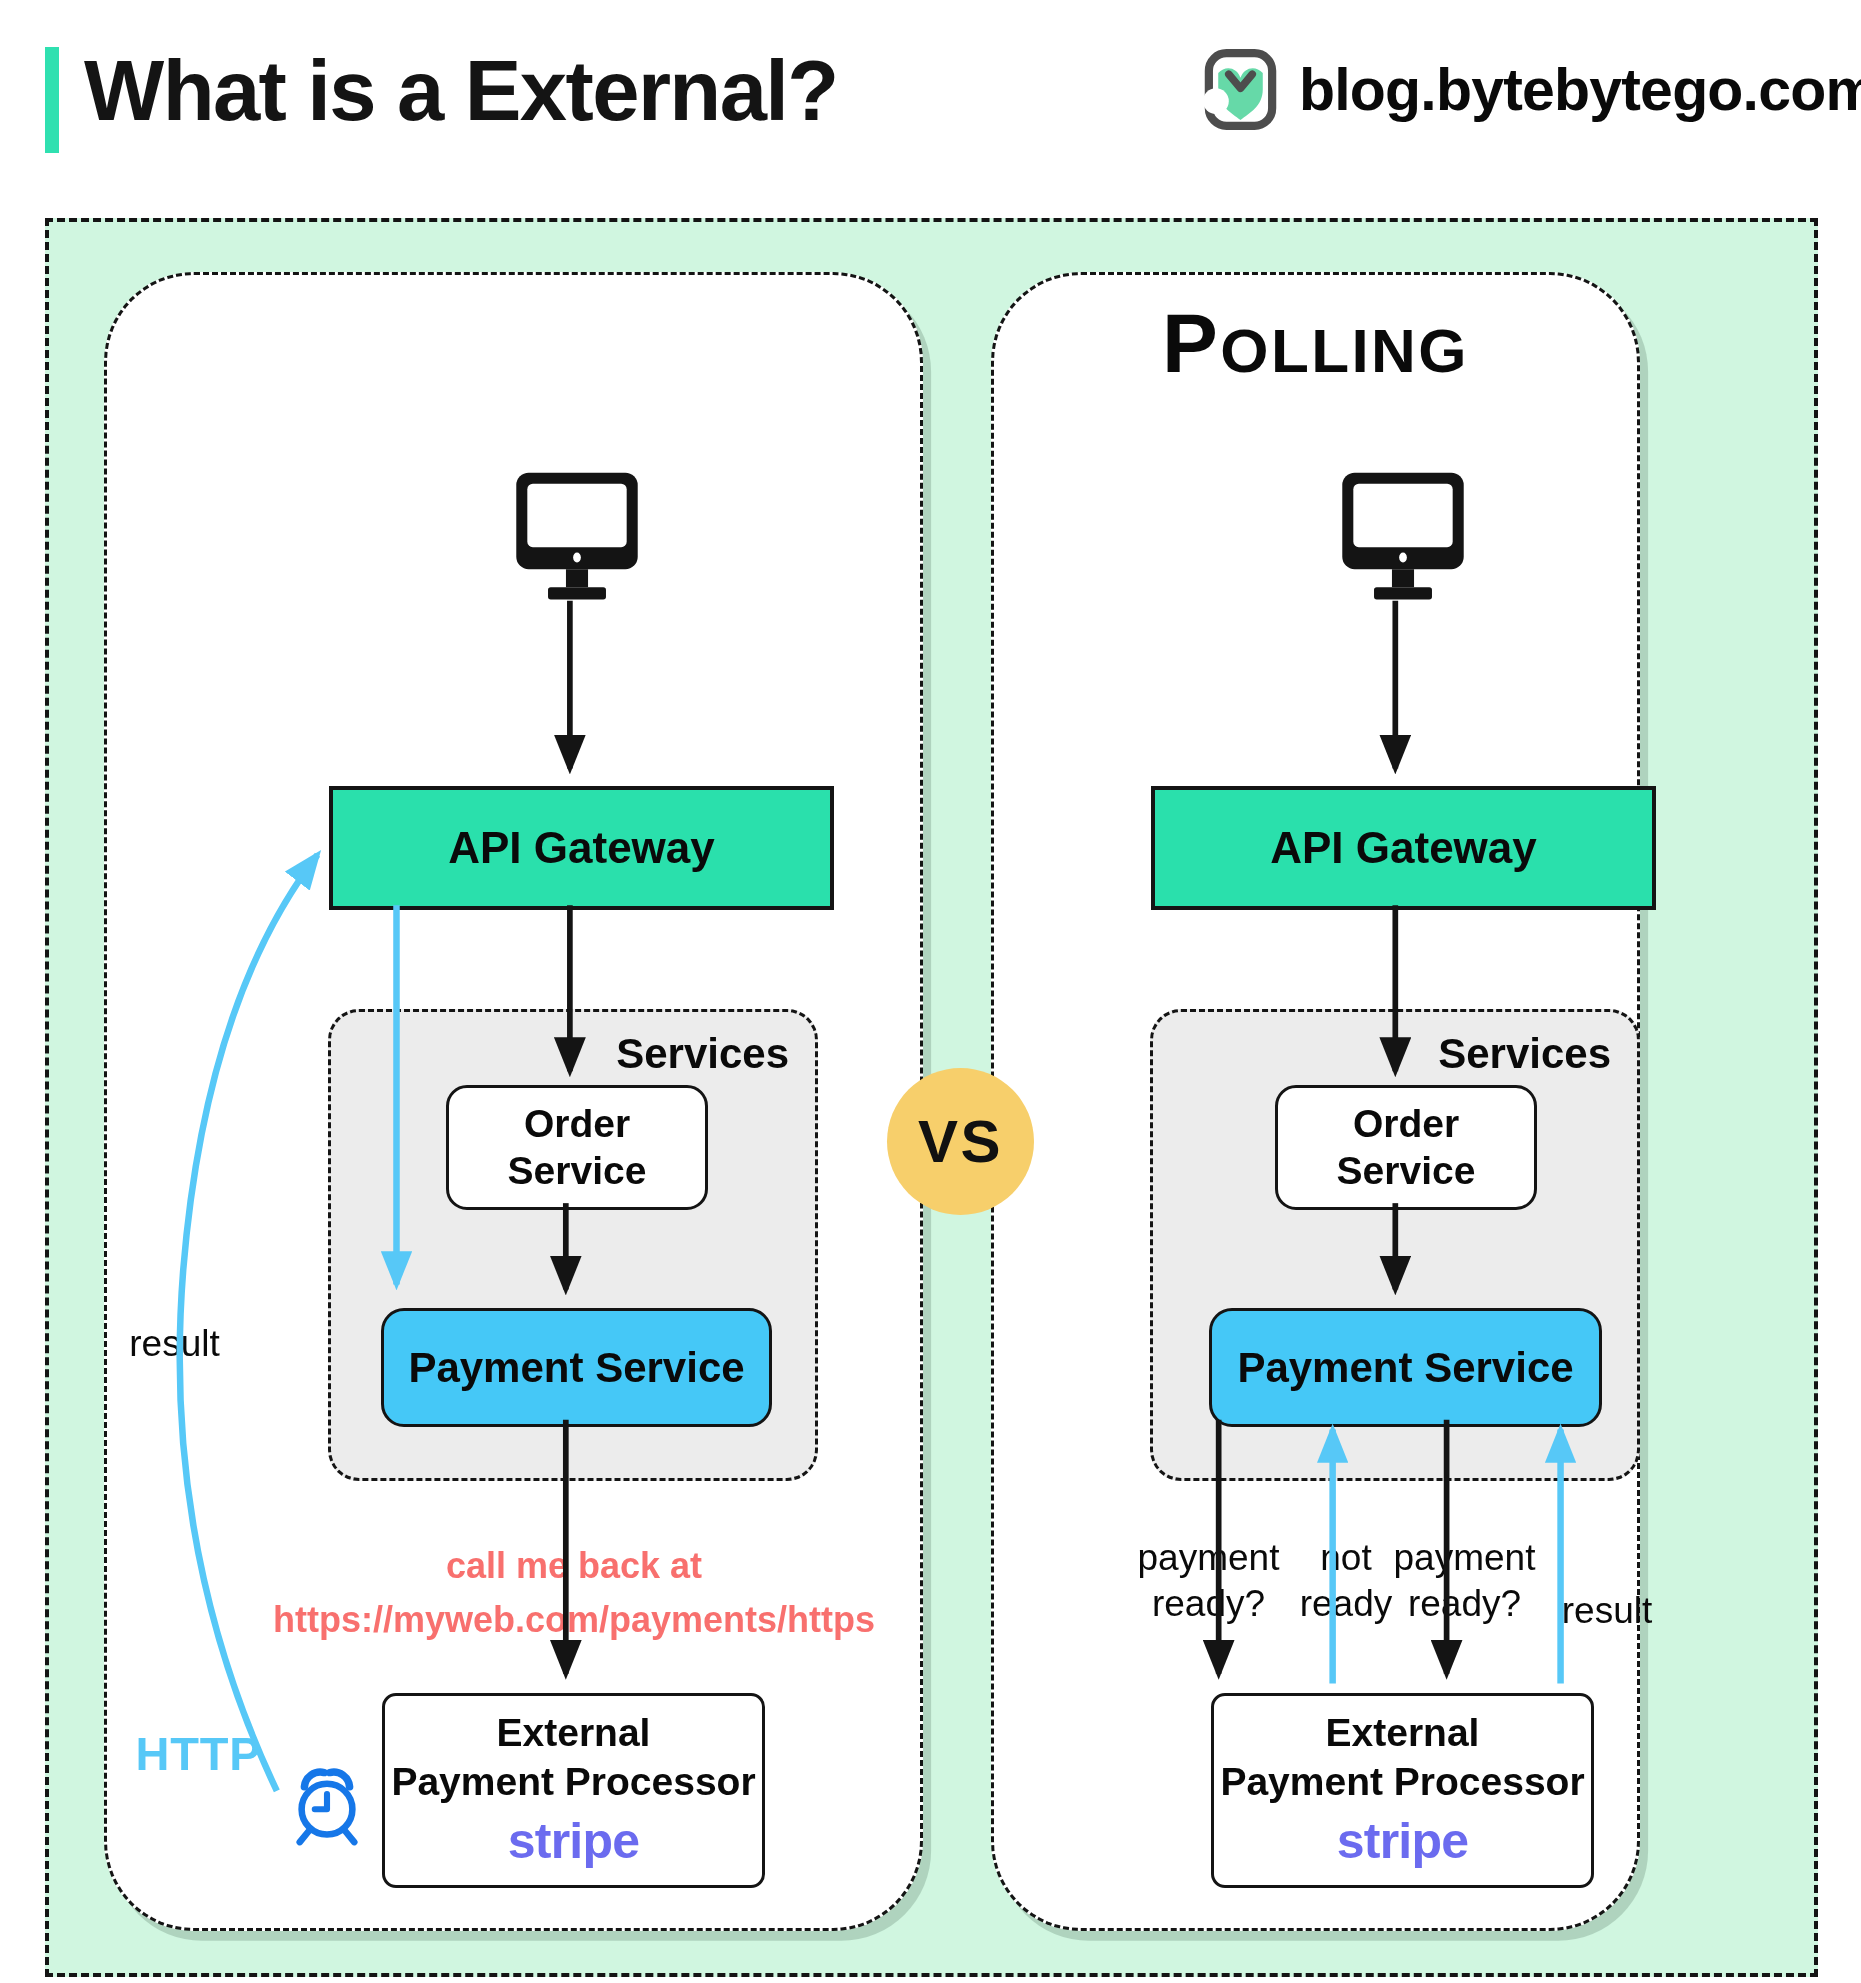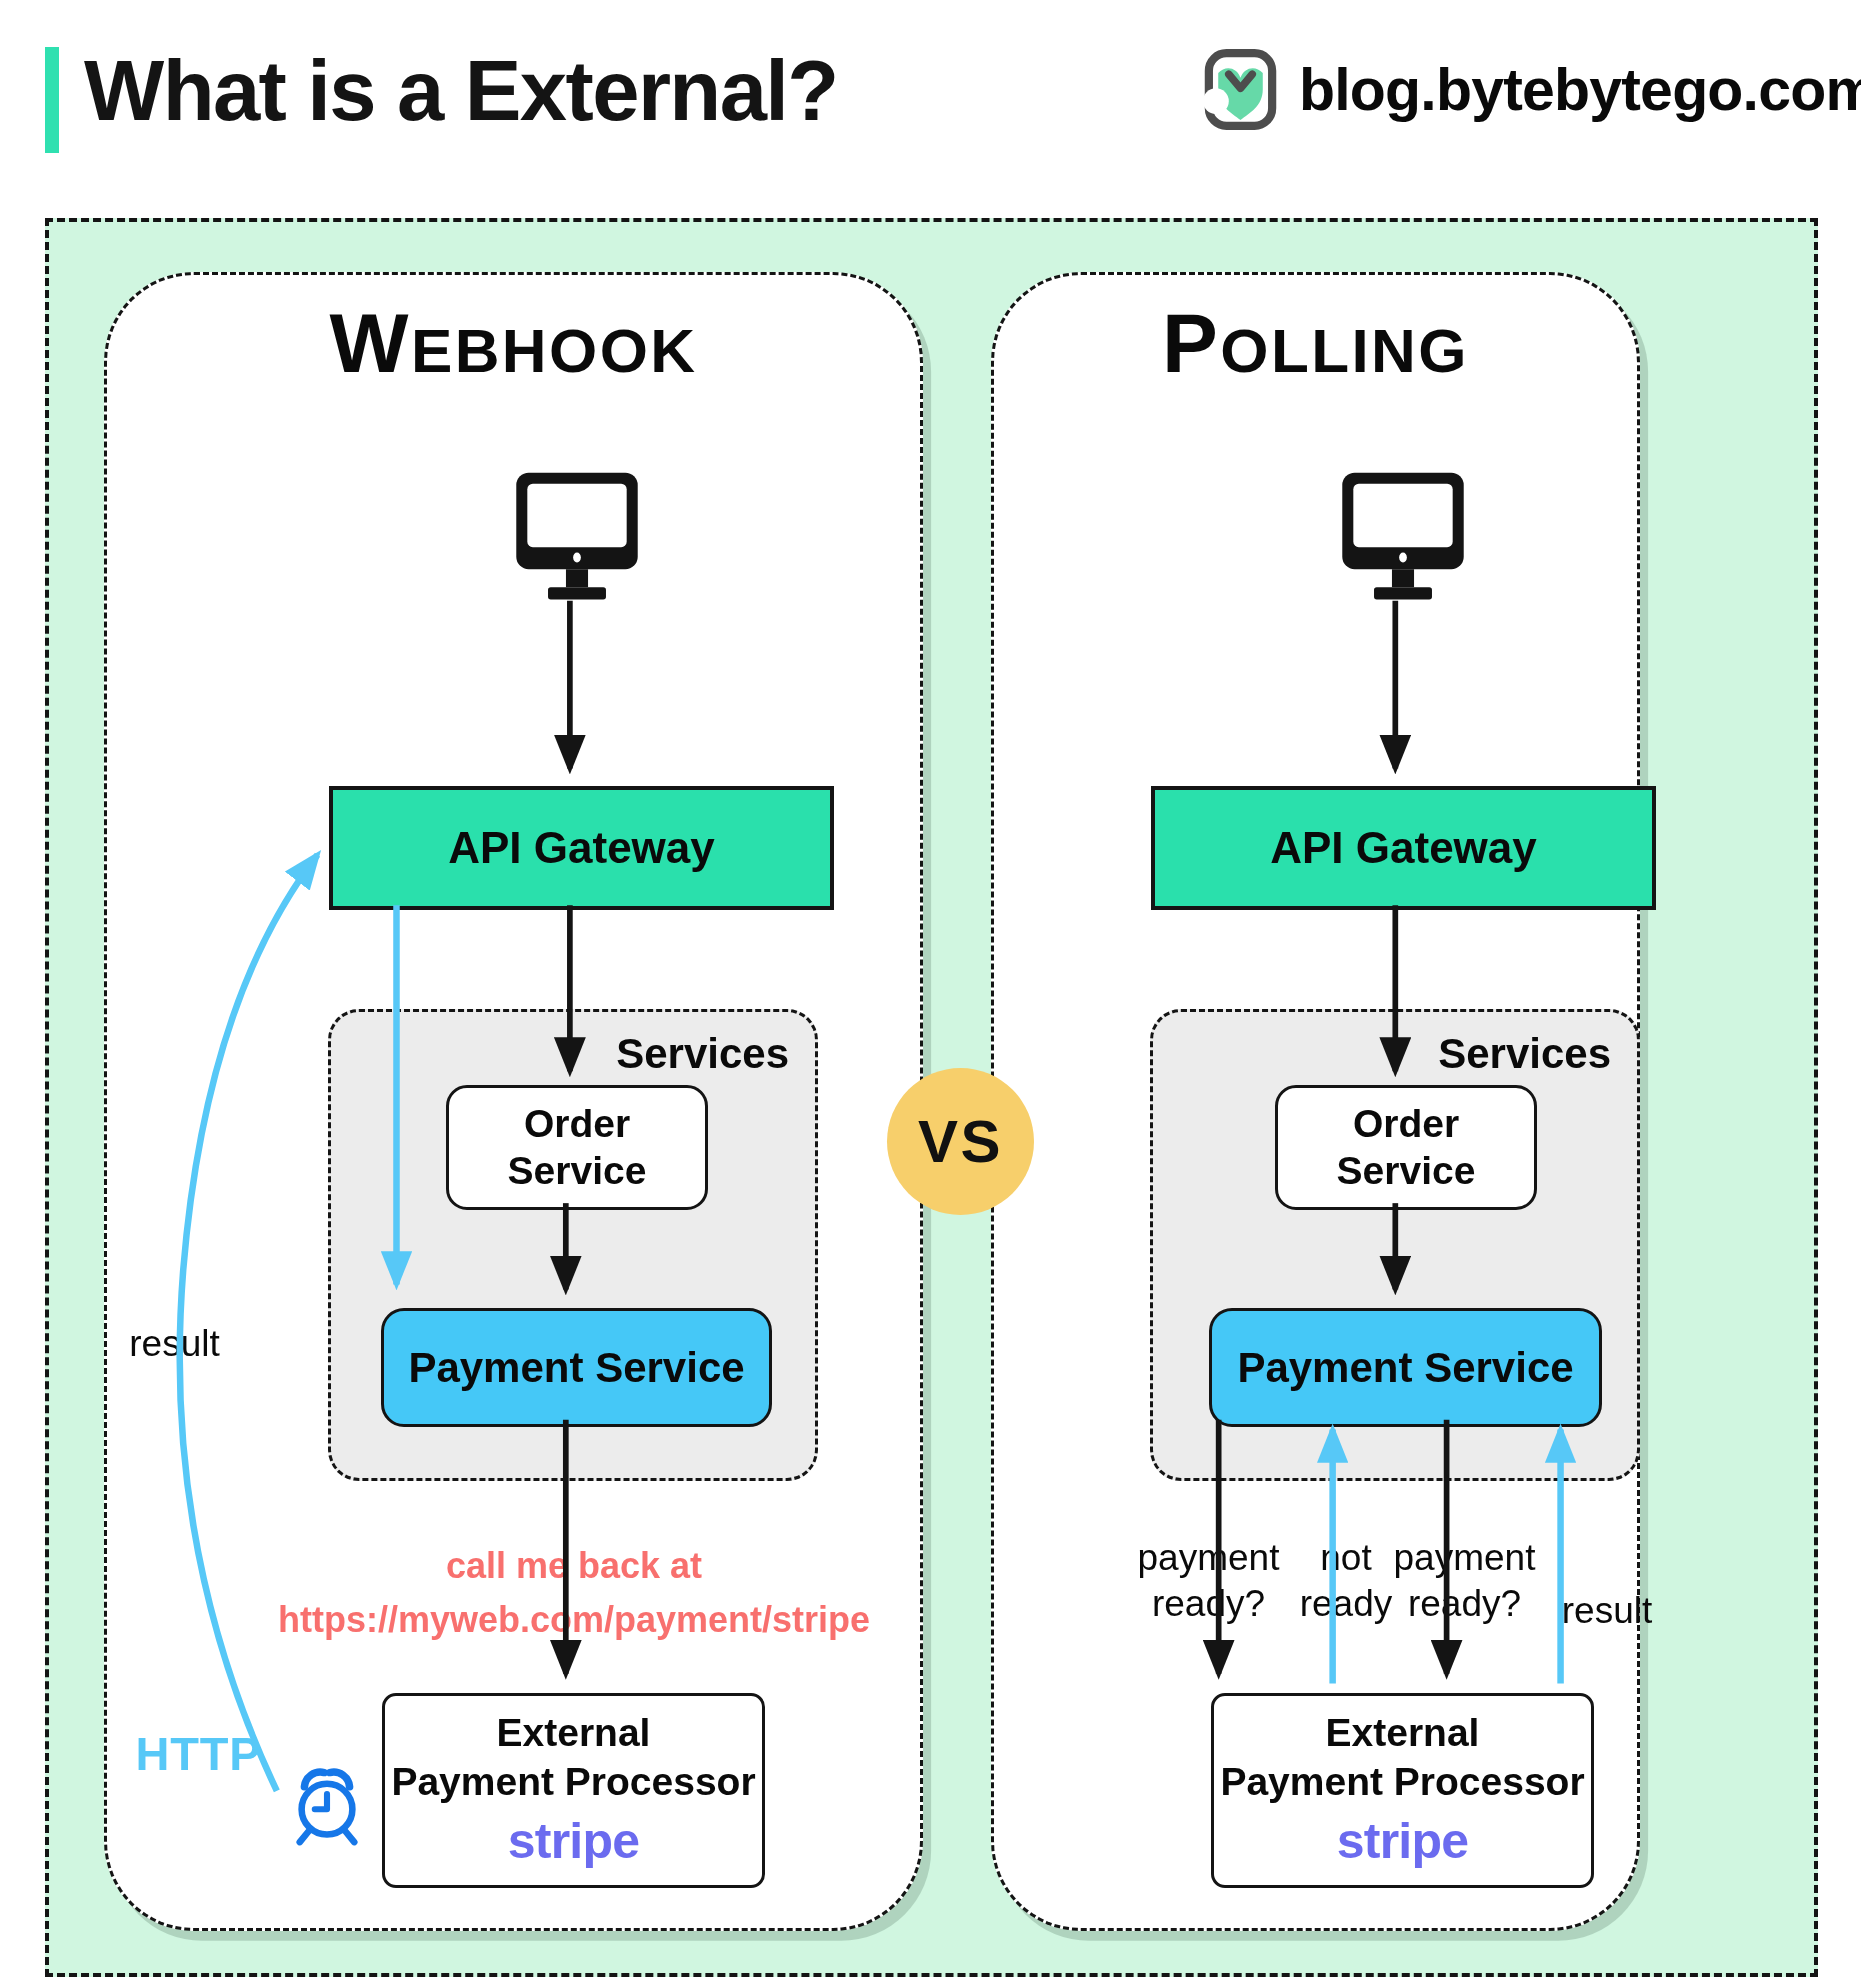--- a/index.html
+++ b/index.html
@@ -71,21 +71,20 @@
       <path d="M13 22 C19 15 29 17 32 26 C35 17 45 15 51 22 L51 36 C51 50 40 56 32 62 C24 56 13 50 13 36 Z" fill="#66d9a8"></path>
       <circle cx="11" cy="46" r="11" fill="#ffffff"></circle>
       <path d="M22 23 L32 35 L42 23" stroke="#4d4d4d" stroke-width="6.5" fill="none" stroke-linecap="round" stroke-linejoin="round"></path>
     </svg>
     <span class="site-url">blog.bytebytego.com</span>
   </div>
 
   <div class="board">
 
     <section class="panel panel-left">
-      <div class="panel-title">Webhook</div>
 
       <svg class="computer" style="left:401px;top:194px;" viewBox="0 0 100 98">
         <rect x="6" y="2" width="88" height="70" rx="9" class="icon-ink"></rect>
         <rect x="14" y="10" width="72" height="46" rx="4" fill="#ffffff"></rect>
         <ellipse cx="50" cy="63.5" rx="2.8" ry="3.6" fill="#ffffff"></ellipse>
         <rect x="42" y="72" width="16" height="13" class="icon-ink"></rect>
         <rect x="29" y="85" width="42" height="9" rx="2" class="icon-ink"></rect>
       </svg>
 
       <div class="gateway" style="left:222px;top:511px;">
@@ -93,21 +92,21 @@
       </div>
 
       <div class="services" style="left:221px;top:734px;">
         <div class="services-label">Services</div>
         <div class="node order preline" style="left:115px;top:73px;">Order
 Service</div>
         <div class="node payment" style="left:50px;top:296px;width:391px;">Payment Service</div>
       </div>
 
       <div class="note preline" style="left:125px;top:1264px;width:684px;">call me back at
-https://myweb.com/payment/stripe</div>
+https://myweb.com/payments/https</div>
 
       <div class="node external" style="left:275px;top:1418px;">
         <span class="preline">External
 Payment Processor</span>
         <span class="stripe-word">stripe</span>
       </div>
 
       <div class="flow-label" style="left:6.5px;top:1046px;width:122px;">result</div>
       <div class="http-label" style="left:18px;top:1451px;width:147px;">HTTP</div>
 

